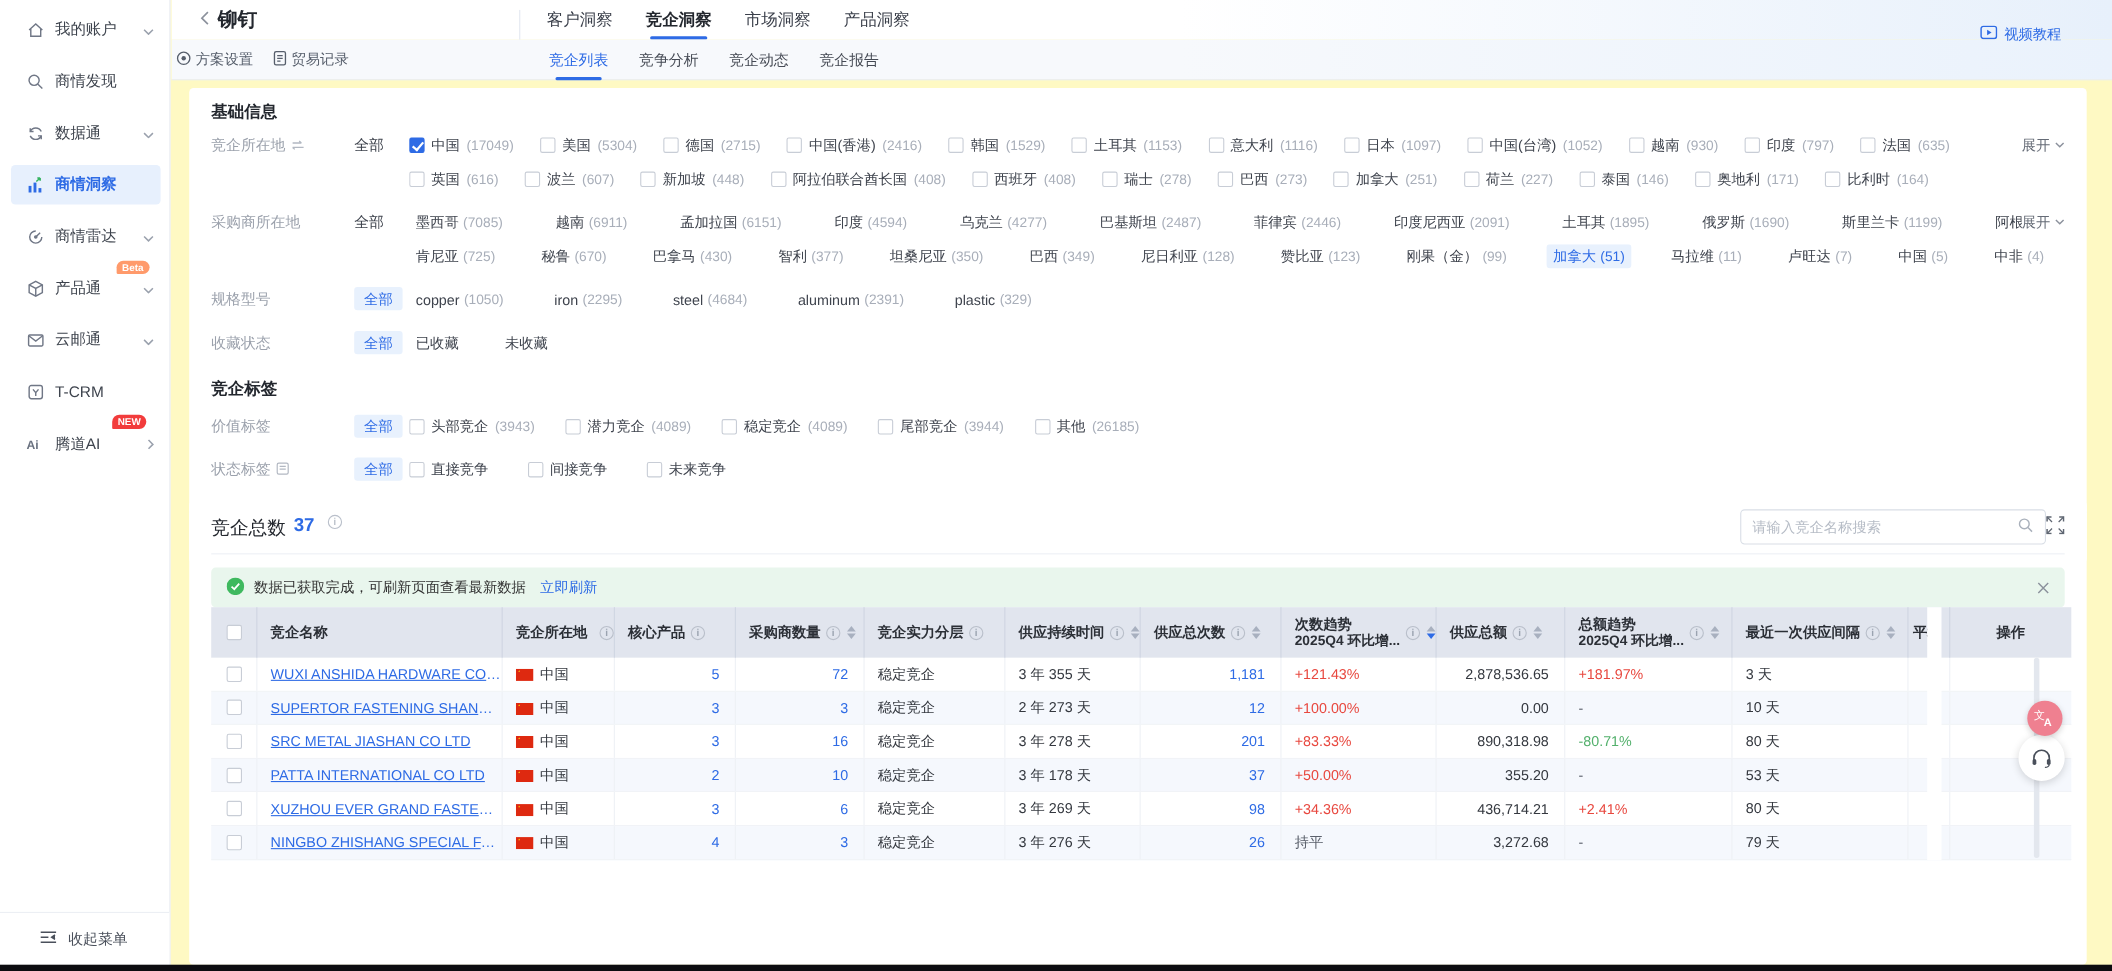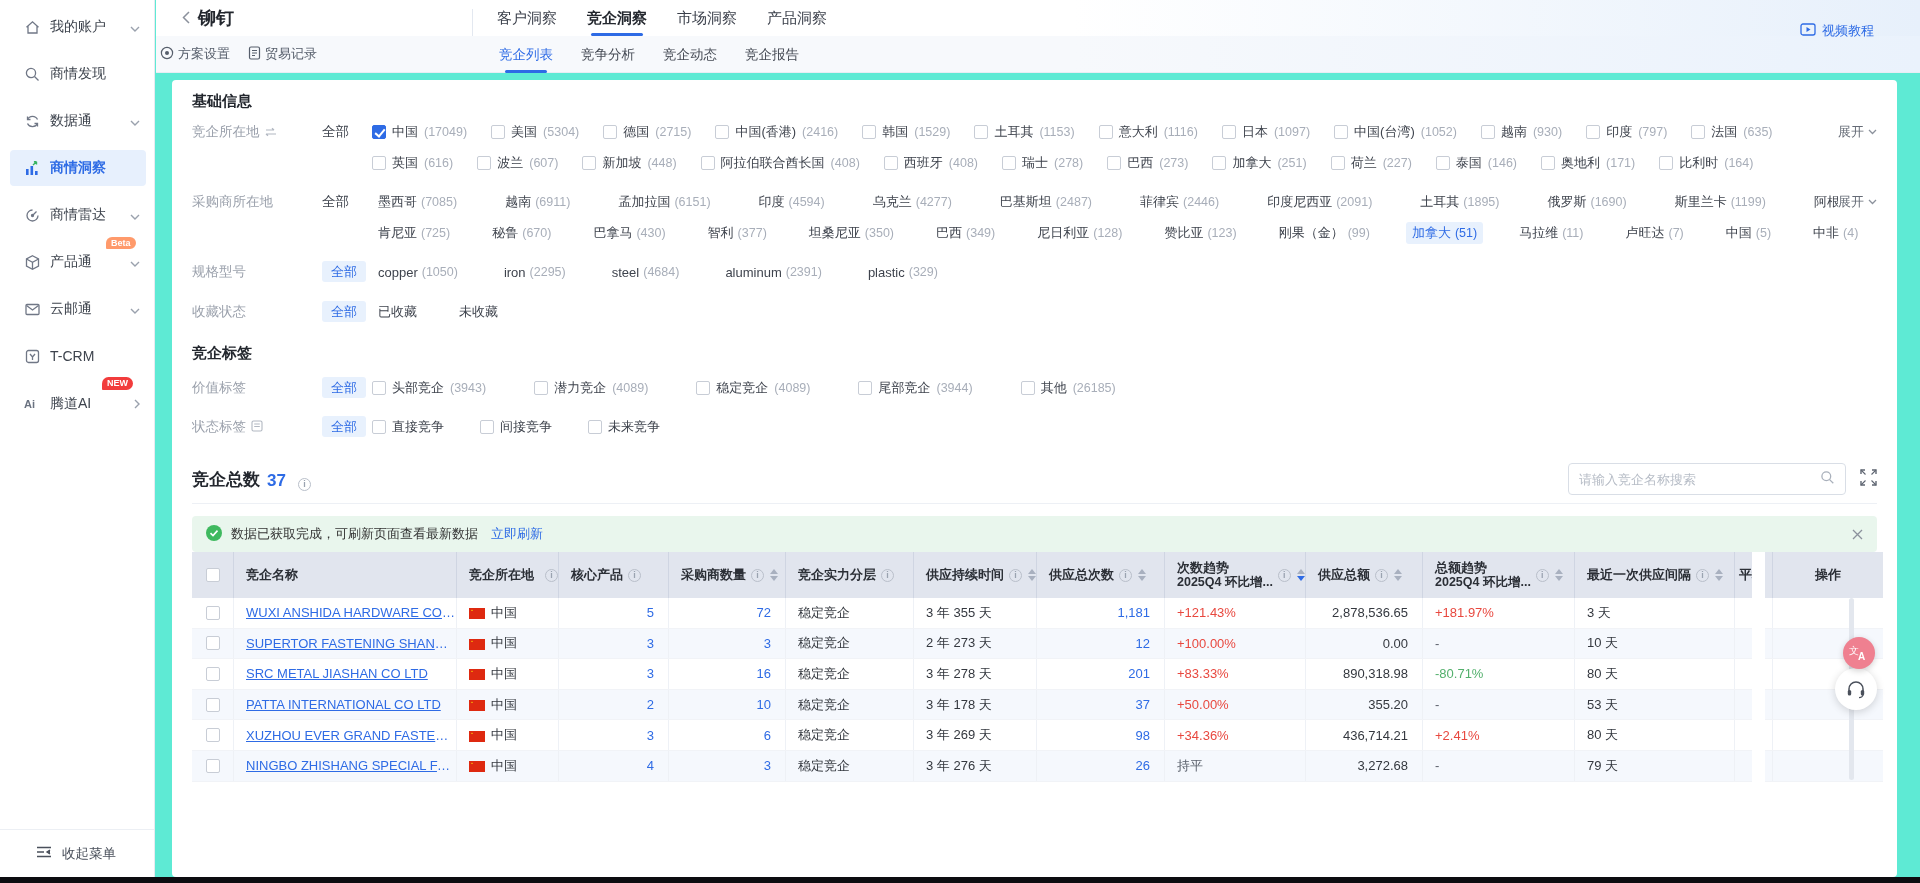--- a/index.html
+++ b/index.html
@@ -1,18 +1,18 @@
 <!DOCTYPE html>
 <html><head>
 <meta charset="utf-8">
 <style>
   *{margin:0;padding:0;box-sizing:border-box}
   html,body{width:1920px;height:883px;overflow:hidden}
   body{font-family:"Liberation Sans","DejaVu Sans",sans-serif;color:#333;font-size:13px;background:#eef0f4}
-  #app{position:relative;width:1920px;height:883px;background:#5eead4;overflow:hidden}
+  #app{position:relative;width:1920px;height:883px;background:#fef9c3;overflow:hidden}
 
   
   .sidebar{position:absolute;left:0;top:0;bottom:0;width:155px;background:#fff;border-right:1px solid #e7eaf0;z-index:5}
   .side-item{position:absolute;left:10px;width:136px;height:36px;display:flex;align-items:center;gap:9px;padding:0 6px 0 14px;border-radius:4px;color:#3d434d;font-size:14px;cursor:pointer}
   .side-item .s-ico{width:17px;height:17px;flex:0 0 17px;display:flex;align-items:center;}
   .side-item .chev{margin-left:auto}
   .side-item.active{background:#e7f0fd;color:#2e6be5;font-weight:bold}
   .badge-beta{position:absolute;top:-7px;left:96px;background:#ff9a6b;color:#fff;font-size:9px;line-height:12px;padding:0 5px;border-radius:6px 6px 6px 1px;font-weight:bold}
   .badge-new{position:absolute;top:-9px;left:92px;background:#f23c3c;color:#fff;font-size:9px;line-height:13px;padding:0 5px;border-radius:7px 7px 7px 1px;font-weight:bold}
   .side-bottom{position:absolute;left:0;right:0;bottom:6px;height:48px;border-top:1px solid #ecEFf4;border-top:1px solid #eceff4;display:flex;align-items:center;gap:10px;padding-left:36px;color:#4a505b;font-size:13.5px;background:#fff;cursor:pointer}
@@ -38,43 +38,43 @@
   .video-link{position:absolute;right:46px;top:22px;display:flex;align-items:center;gap:6px;color:#2e6be5;font-size:13px;cursor:pointer}
 
   
   .fcard{position:absolute;left:16px;top:80px;width:1725px;height:432px;background:#fff;border-radius:4px;z-index:2}
   .frow{position:absolute;left:20px;right:20px;display:flex;align-items:center;height:24px}
   .sec-title{font-size:15px;font-weight:bold;color:#23272e}
   .flabel{width:130px;color:#9ba1ac;font-size:13.5px;display:flex;align-items:center;gap:5px;flex:0 0 130px}
   .fall{width:50px;flex:0 0 50px;color:#3e434d;font-size:13.5px;cursor:pointer}
   .fall .chip-all,.chip-all{background:#e8f1fd;color:#2e6be5;padding:3px 9px;border-radius:3px;font-size:13px}
   .fitems{display:flex;align-items:center;flex-wrap:nowrap;overflow:hidden}
-  .gap24{column-gap:24px}.gap36{column-gap:36px}.gap34{column-gap:34px}.gap52{column-gap:48px}.gap30{column-gap:30px}
+  .gap24{column-gap:24px}.gap36{column-gap:36px}.gap34{column-gap:34px}.gap52{column-gap:28px}.gap30{column-gap:30px}
   .expand{margin-left:auto;color:#656b76;font-size:13px;display:flex;align-items:center;gap:4px;cursor:pointer;flex:0 0 auto}
   .ck-item{display:flex;align-items:center;gap:6px;font-size:13px;color:#3e434d;cursor:pointer;white-space:nowrap}
   .ckbox{width:14px;height:14px;border:1px solid #c8cdd6;border-radius:2px;background:#fff;position:relative;flex:0 0 14px}
   .is-checked .ckbox{background:#2e6be5;border-color:#2e6be5}
   .is-checked .ckbox::after{content:"";position:absolute;left:4px;top:1px;width:4px;height:8px;border:solid #fff;border-width:0 2px 2px 0;transform:rotate(40deg)}
   .cnt{color:#a8aeb9;font-size:12.5px}
   .cnt::before{content:"("}.cnt::after{content:")"}
   .txt-item{display:flex;align-items:center;gap:4px;font-size:13px;color:#3e434d;cursor:pointer;white-space:nowrap;padding:2px 6px;border-radius:3px}
   .txt-item.is-selected{background:#e8f1fd;color:#2e6be5}
   .txt-item.is-selected .cnt{color:#2e6be5}
   .fdivider{position:absolute;left:0;right:0;top:385px;border-top:1px solid #f0f2f6}
   .sel-chip{display:flex;align-items:center;gap:7px;border:1px solid #a9c4f2;border-radius:3px;height:26px;padding:0 10px;font-size:13px;color:#464c57;margin-right:14px;cursor:default}
   .sel-chip b{color:#2e6be5;font-weight:normal}
   .reset-link{margin-left:auto;display:flex;align-items:center;gap:5px;color:#2e6be5;font-size:13.5px;cursor:pointer}
   .notch{position:absolute;left:50%;bottom:-14px;transform:translateX(-50%);width:76px;height:14px;background:#fff;clip-path:polygon(0 0,100% 0,74% 100%,26% 100%);display:flex;align-items:flex-start;justify-content:center;cursor:pointer}
 
   
   .rcard{position:absolute;left:16px;top:455px;width:1725px;height:422px;background:#fff;border-radius:4px;padding:0 20px;overflow:hidden;z-index:2}
   .rtitle-row{height:49px;display:flex;align-items:center;border-bottom:1px solid #edf0f5}
-  .rtitle{font-size:17px;font-weight:bold;color:#23272e;display:flex;align-items:flex-end;gap:7px}
+  .rtitle{font-size:17px;font-weight:normal;color:#23272e;display:flex;align-items:flex-start;gap:7px}
   .rtitle b{color:#2e6be5}
-  .search-wrap{margin-left:auto;display:flex;align-items:center;gap:14px}
+  .search-wrap{margin-left:auto;display:flex;align-items:center;gap:0}
   .search-box{width:278px;height:32px;border:1px solid #d9dee6;border-radius:4px;display:flex;align-items:center;padding:0 10px;background:#fff}
   .search-box input{border:none;outline:none;flex:1;font-size:13px;color:#333;font-family:inherit;background:transparent}
   .search-box input::placeholder{color:#b6bcc6}
   .banner{margin-top:12px;height:36px;background:#e9f6ed;border-radius:4px;display:flex;align-items:center;padding:0 14px;gap:9px;color:#333;font-size:13px}
   .banner .act{color:#2e6be5;margin-left:4px;cursor:pointer}
   .banner .close{margin-left:auto;cursor:pointer;display:flex}
 
   .tablewrap{position:relative;width:1691px}
   .thead{display:flex;background:#e1e5ee;height:46px}
   .th{display:flex;align-items:center;font-weight:bold;color:#2b2f36;font-size:13px;padding:0 0 0 12px;border-right:1px solid #cfd5e2;position:relative}

